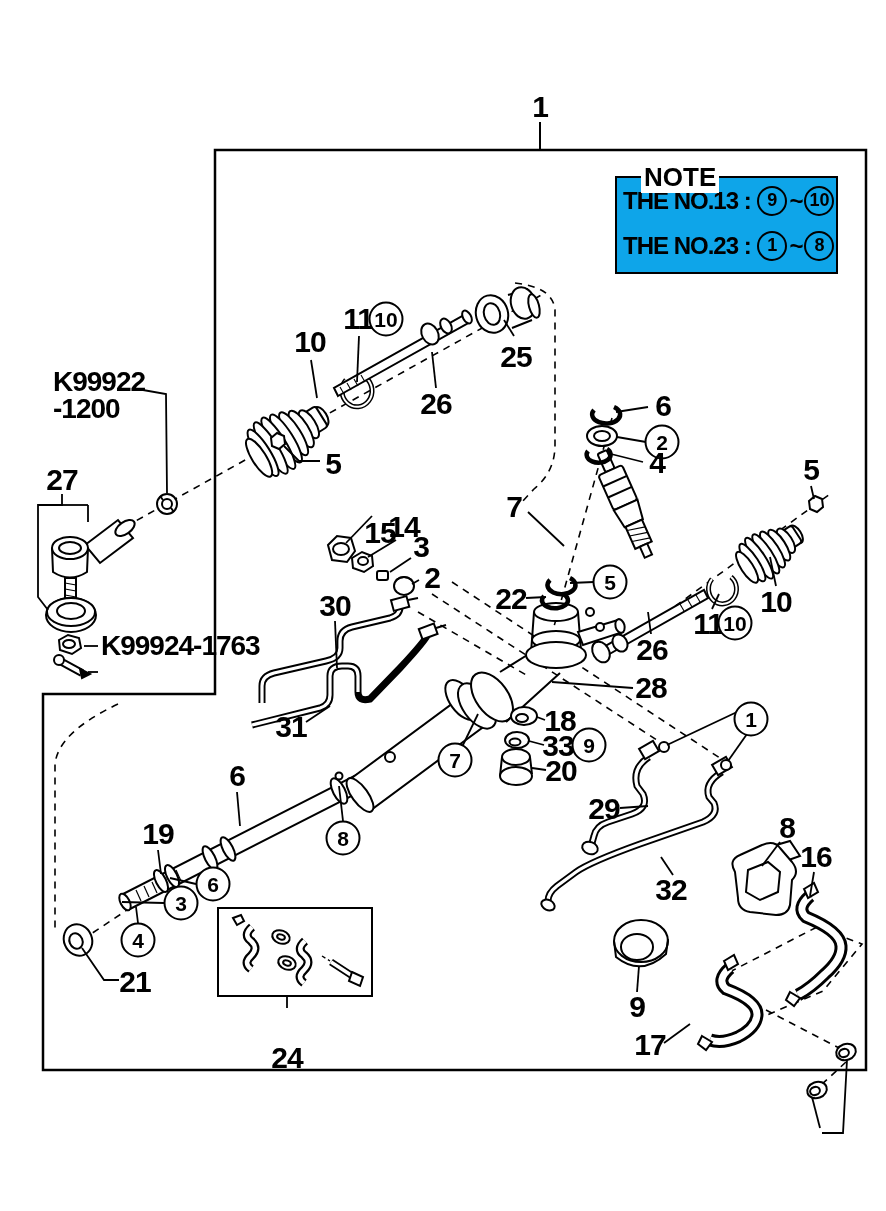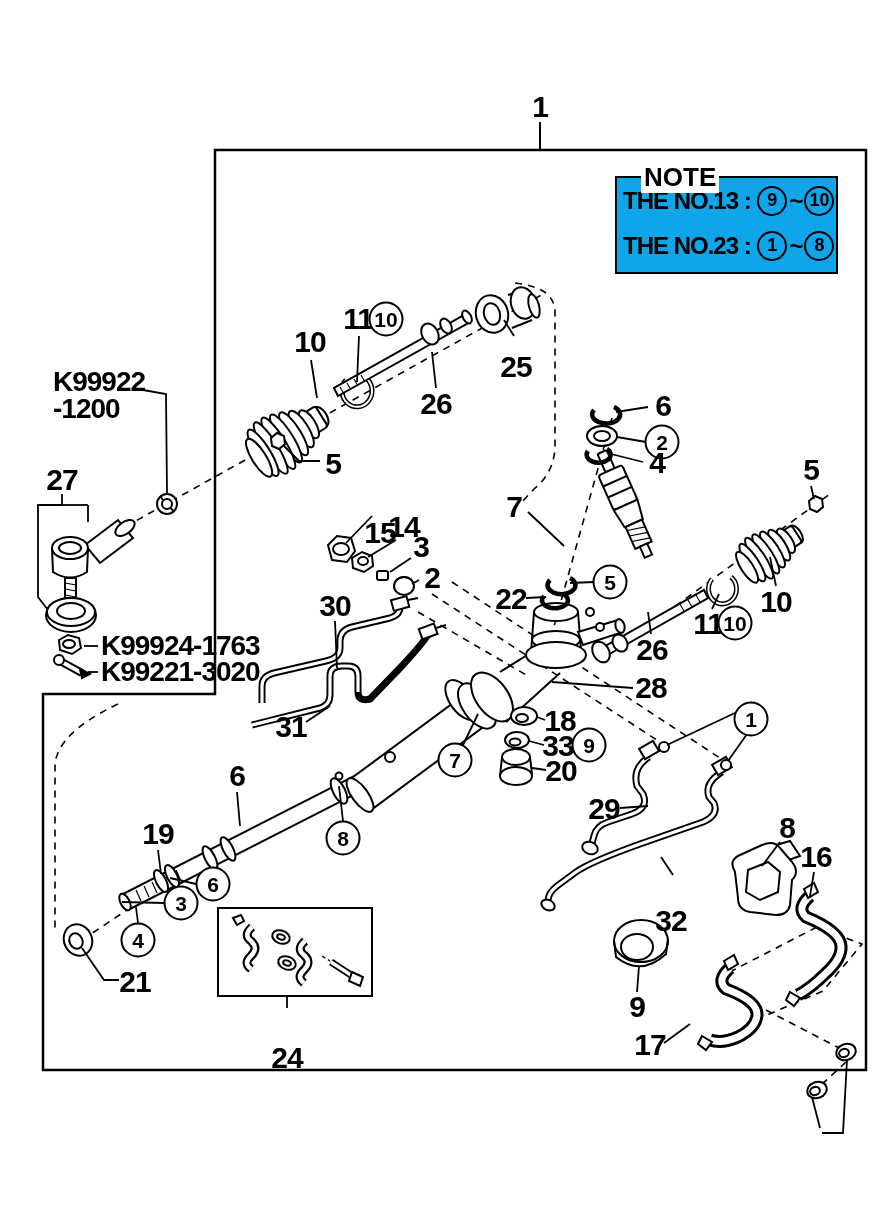--- a/index.html
+++ b/index.html
@@ -379,28 +379,27 @@
     <span class="ntilde">~</span>
     <span class="ncirc">8</span>
   </div>
 </div>
 
 <div id="labels">
       <div class="callout" style="left: 540px; top: 107px;">1</div>
       <div class="callout" style="left: 310px; top: 342px;">10</div>
       <div class="callout" style="left: 358px; top: 319px;">11</div>
       <div class="callout circled" style="left: 386px; top: 319px;">10</div>
-      <div class="callout" style="left: 516px; top: 367px;">25</div>
+      <div class="callout" style="left: 516px; top: 357px;">25</div>
       <div class="callout" style="left: 436px; top: 404px;">26</div>
       <div class="callout" style="left: 333px; top: 464px;">5</div>
       <div class="callout w pn" style="left: 53px; top: 382px;">K99922</div>
       <div class="callout w pn" style="left: 53px; top: 409px;">-1200</div>
       <div class="callout" style="left: 62px; top: 480px;">27</div>
       <div class="callout w pn" style="left: 101px; top: 646px;">K99924-1763</div>
-      <div class="callout w pn" style="left: 101px; top: 672px;">K99221-3020</div>
       <div class="callout" style="left: 380px; top: 503px; margin-top: 30px;">15</div>
       <div class="callout" style="left: 404px; top: 527px;">14</div>
       <div class="callout" style="left: 421px; top: 547px;">3</div>
       <div class="callout" style="left: 432px; top: 578px;">2</div>
       <div class="callout" style="left: 335px; top: 606px;">30</div>
       <div class="callout" style="left: 291px; top: 727px;">31</div>
       <div class="callout" style="left: 663px; top: 406px;">6</div>
       <div class="callout circled" style="left: 662px; top: 442px;">2</div>
       <div class="callout" style="left: 657px; top: 463px;">4</div>
       <div class="callout" style="left: 514px; top: 507px;">7</div>
@@ -412,21 +411,21 @@
       <div class="callout" style="left: 558px; top: 746px;">33</div>
       <div class="callout circled" style="left: 589px; top: 745px;">9</div>
       <div class="callout" style="left: 561px; top: 771px;">20</div>
       <div class="callout circled" style="left: 455px; top: 760px;">7</div>
       <div class="callout" style="left: 811px; top: 470px;">5</div>
       <div class="callout" style="left: 776px; top: 602px;">10</div>
       <div class="callout" style="left: 708px; top: 624px;">11</div>
       <div class="callout circled" style="left: 735px; top: 623px;">10</div>
       <div class="callout circled" style="left: 751px; top: 719px;">1</div>
       <div class="callout" style="left: 604px; top: 809px;">29</div>
-      <div class="callout" style="left: 671px; top: 921px; text-align: right;">32</div>
+      <div class="callout" style="left: 671px; top: 890px; text-align: right;">32</div>
       <div class="callout" style="left: 787px; top: 828px;">8</div>
       <div class="callout" style="left: 816px; top: 857px;">16</div>
       <div class="callout" style="left: 237px; top: 776px;">6</div>
       <div class="callout" style="left: 158px; top: 834px;">19</div>
       <div class="callout circled" style="left: 343px; top: 838px;">8</div>
       <div class="callout circled" style="left: 213px; top: 884px;">6</div>
       <div class="callout circled" style="left: 181px; top: 903px;">3</div>
       <div class="callout circled" style="left: 138px; top: 940px;">4</div>
       <div class="callout" style="left: 135px; top: 982px; text-align: center;">21</div>
       <div class="callout" style="left: 287px; top: 1022px; margin-top: 36px;">24</div>

